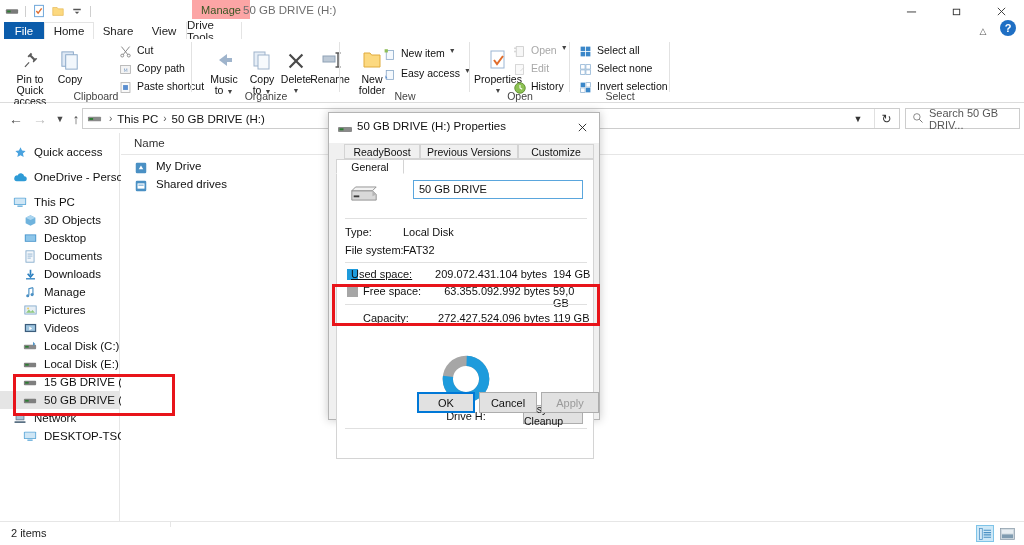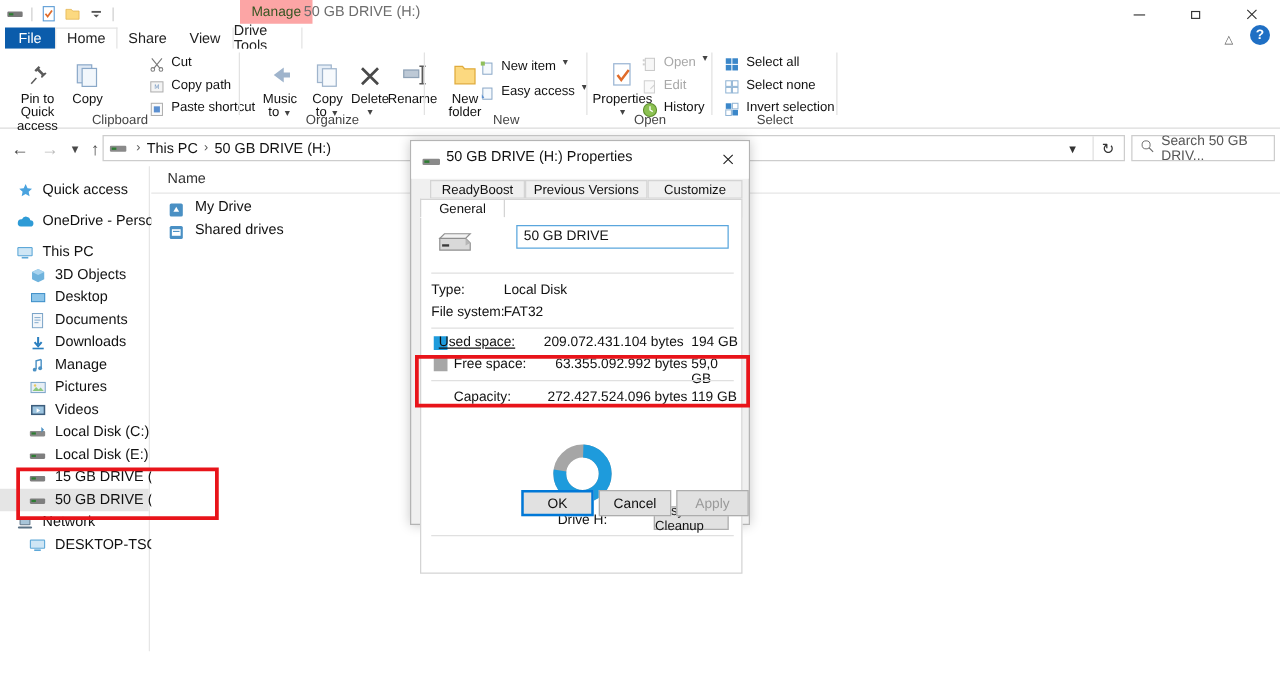--- a/index.html
+++ b/index.html
@@ -640,20 +640,39 @@
                 <rect x="4" y="5" width="8" height="6" fill="#fff"></rect>
                 <rect x="5" y="6.5" width="6" height="1" fill="#4a90c4"></rect>
               </svg>
           </span>
           <span>Shared drives</span>
         </div>
       </div>
     </div>
   </div>
 
+  <div class="statusbar">
+    <span class="status-text">2 items</span>
+    <span class="status-divider"></span>
+    <div class="viewbtns">
+      <div class="viewbtn active">
+        <svg width="13" height="12" viewBox="0 0 14 13">
+            <rect x="0.5" y="0.5" width="3" height="12" fill="#d6eaf8" stroke="#4a90c4" stroke-width=".8"></rect>
+            <path d="M5 2.5h8M5 5h8M5 7.5h8M5 10h8" stroke="#4a90c4" stroke-width="1.2"></path>
+          </svg>
+      </div>
+      <div class="viewbtn">
+        <svg width="15" height="12" viewBox="0 0 16 13">
+            <rect x="0.5" y="0.5" width="15" height="12" fill="#cfd8df" stroke="#8a9aa8" stroke-width=".8"></rect>
+            <rect x="2" y="7" width="12" height="4" fill="#7f9bb0"></rect>
+            <rect x="2" y="2" width="12" height="4" fill="#e8eef2"></rect>
+          </svg>
+      </div>
+    </div>
+  </div>
 
   <div class="dialog">
     <div class="dlg-title">
       <span class="dic">
         <svg width="16" height="16" viewBox="0 0 16 16">
             <rect x="1" y="6" width="14" height="5" rx="1" fill="#8a8a8a"></rect>
             <rect x="2.5" y="7.3" width="4" height="2" fill="#2d7d32"></rect>
           </svg>
       </span>
       <span class="dtxt">50 GB DRIVE (H:) Properties</span>

